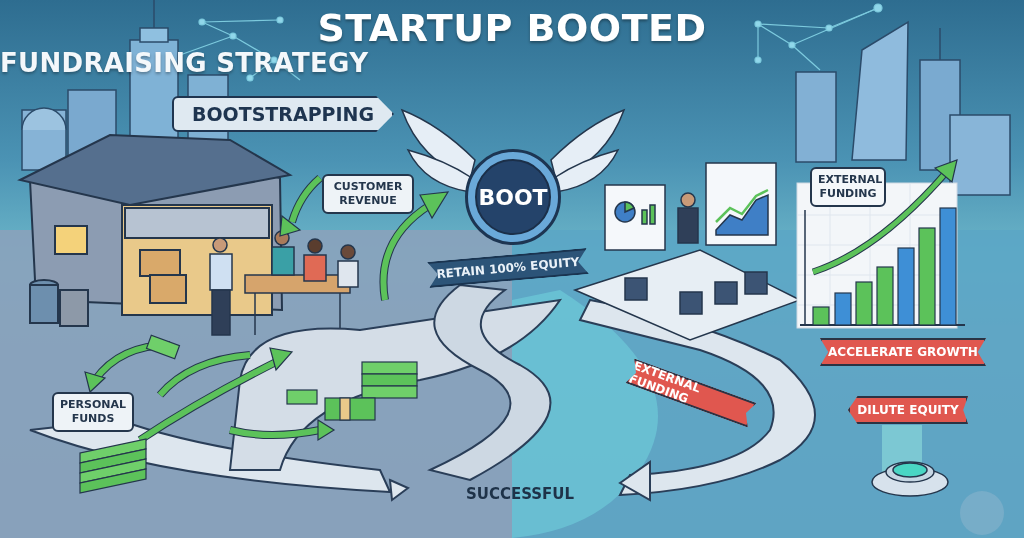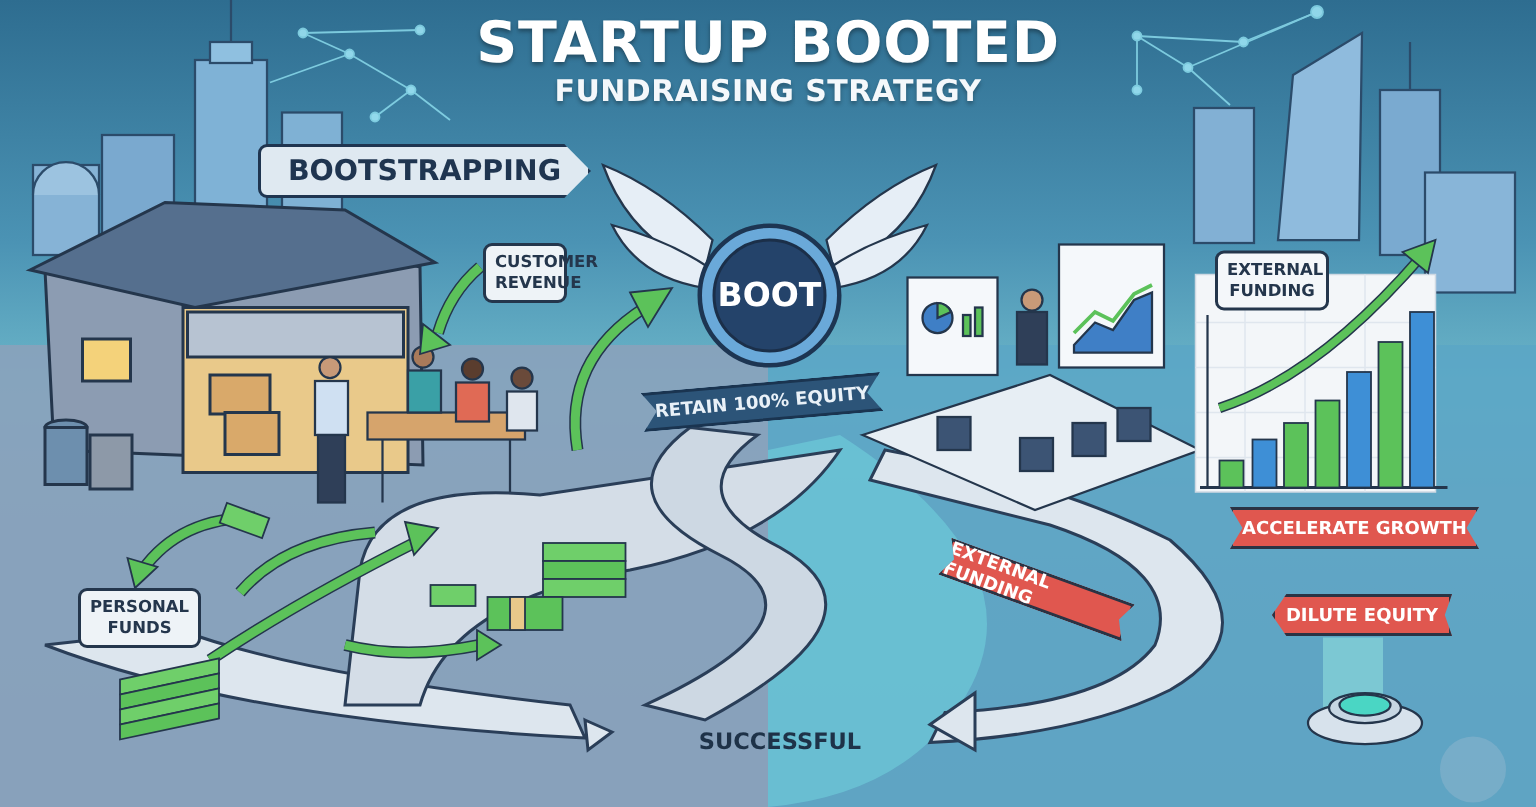--- a/index.html
+++ b/index.html
@@ -6,34 +6,34 @@
   html, body { width: 1024px; height: 538px; overflow: hidden; }
   body { font-family: "DejaVu Sans", sans-serif; background: #3f7e9e; }
   #stage { position: relative; width: 1024px; height: 538px; overflow: hidden;
     background: linear-gradient(180deg, #2e6d90 0%, #4b93b4 30%, #6cb6c9 48%, #7fa8c2 62%, #7897b6 100%); }
   .abs { position: absolute; }
   svg.bg { position: absolute; left: 0; top: 0; }
 
   .title { left: 0; width: 1024px; top: 6px; text-align: center; color: #ffffff;
     font-family: "DejaVu Sans", sans-serif; font-weight: bold; font-size: 38px; letter-spacing: 0.5px;
     text-shadow: 0 2px 3px rgba(0,0,0,0.35); }
-  .subtitle { left: 0; width: 1024px; top: 48px; text-align: center; color: #f4f8fb;
-    font-weight: bold; font-size: 20px; letter-spacing: 0.3px; text-shadow: 0 2px 3px rgba(0,0,0,0.3); }
+  .subtitle { left: 0; width: 1024px; top: 48px; text-align: left; color: #f4f8fb;
+    font-weight: bold; font-size: 26px; letter-spacing: 0.3px; text-shadow: 0 2px 3px rgba(0,0,0,0.3); }
 
   .pill { display: flex; align-items: center; justify-content: center; font-weight: bold; }
   .boot-banner { left: 172px; top: 96px; width: 222px; height: 36px; background: #dfe9f1;
     border: 2px solid #1f3550; border-radius: 6px; color: #1f3550; font-size: 19px;
     clip-path: polygon(0 0, 92% 0, 100% 50%, 92% 100%, 0 100%); }
   .fund-banner { left: 646px; top: 97px; width: 204px; height: 38px; background: #2a4d6e;
     border: 2px solid #1c3550; color: #f2f6fa; font-size: 19px;
     clip-path: polygon(8% 0, 100% 0, 100% 100%, 8% 100%, 0 50%); }
 
   .note { background: #eef3f7; border: 2px solid #24364c; border-radius: 6px; color: #24364c;
     font-weight: bold; font-size: 11px; text-align: center; line-height: 14px; padding: 4px 6px; }
-  .note-customer { left: 322px; top: 162px; width: 56px; }
+  .note-customer { left: 322px; top: 174px; width: 92px; }
   .note-personal { left: 52px; top: 392px; width: 82px; }
   .note-external { left: 810px; top: 167px; width: 76px; background: #f4f7fa; }
 
   .boot-badge { left: 465px; top: 149px; width: 96px; height: 96px; border-radius: 50%;
     background: #6aa9d9; border: 3px solid #1d3552; display: flex; align-items: center; justify-content: center; text-align: center; }
   .boot-inner { width: 76px; height: 76px; border-radius: 50%; background: #24436a; border: 2px solid #1b2f49;
     color: #ffffff; font-weight: bold; font-size: 22px; display: flex; align-items: center; justify-content: center; }
 
   .ribbon { color: #ffffff; font-weight: bold; font-size: 12px; display: flex; align-items: center; justify-content: center; }
   .ribbon-retain { left: 428px; top: 255px; width: 160px; height: 26px; background: #2c5478;

